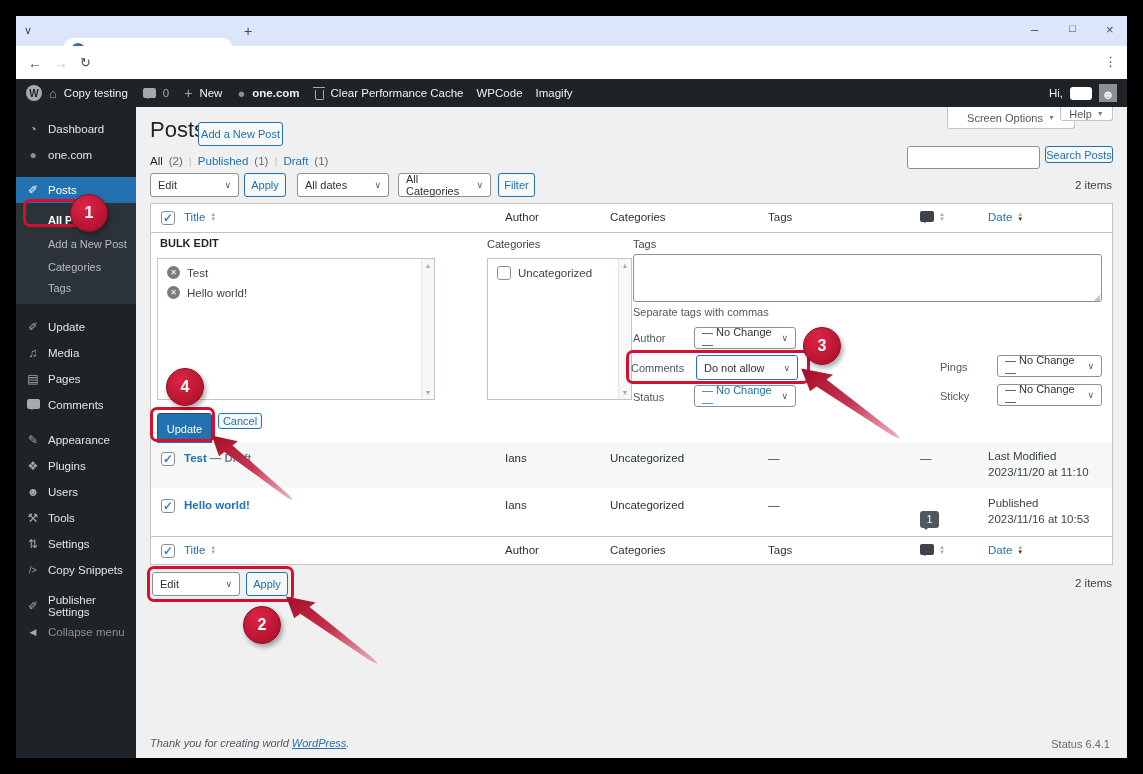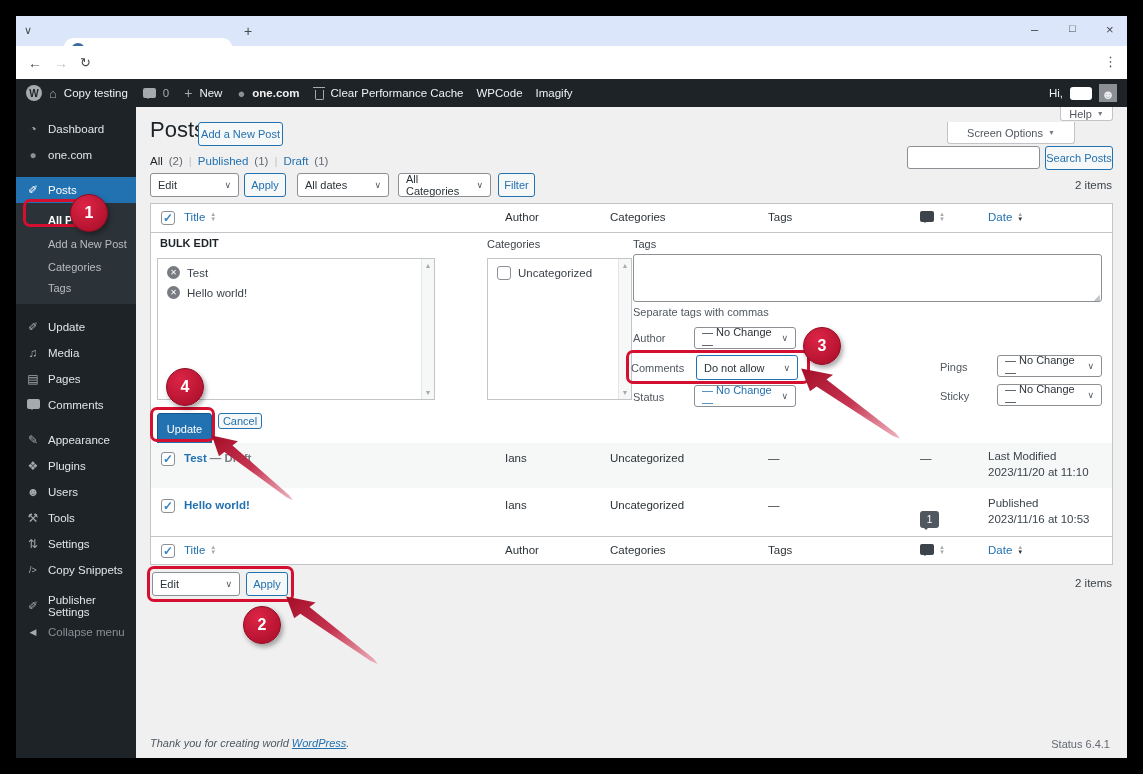--- a/index.html
+++ b/index.html
@@ -218,34 +218,34 @@
       <span>Publisher Settings</span>
     </div>
     <div class="sb-item" style="color:#8c8f94">
       <span class="sb-ic" style="font-size:9px">◀</span>
       <span>Collapse menu</span>
     </div>
   </div>
 
   <div class="abs" id="main"></div>
 
-  <div class="abs toptab" style="left:947px;top:122px;width:128px;height:22px">
+  <div class="abs toptab" style="left:947px;top:107px;width:128px;height:22px">
     <span>Screen Options</span>
       <span class="caret">▼</span>
   </div>
   <div class="abs toptab" style="left:1060px;top:107px;width:53px;height:14px">
     <span>Help</span>
       <span class="caret">▼</span>
   </div>
 
   <div class="abs h1" style="left:150px;top:117px">Posts</div>
   <div class="abs btn btn-outline" style="left:198px;top:122px;width:85px;height:24px">Add a New Post</div>
 
   <div class="abs input" style="left:907px;top:146px;width:133px;height:23px"></div>
-  <div class="abs btn btn-outline" style="left:1045px;top:146px;width:68px;height:24px">Search Posts</div>
+  <div class="abs btn btn-outline" style="left:1045px;top:146px;width:68px;height:17px">Search Posts</div>
 
   <div class="abs" style="left:150px;top:155px;font-size:11.5px;display:flex;gap:6px;align-items:center">
     <span style="font-weight:normal;color:#1d2327">All</span>
     <span style="color:#646970">(2)</span>
     <span style="color:#c3c4c7">|</span>
     <span class="link">Published</span>
     <span style="color:#646970">(1)</span>
     <span style="color:#c3c4c7">|</span>
     <span class="link">Draft</span>
     <span style="color:#646970">(1)</span>

